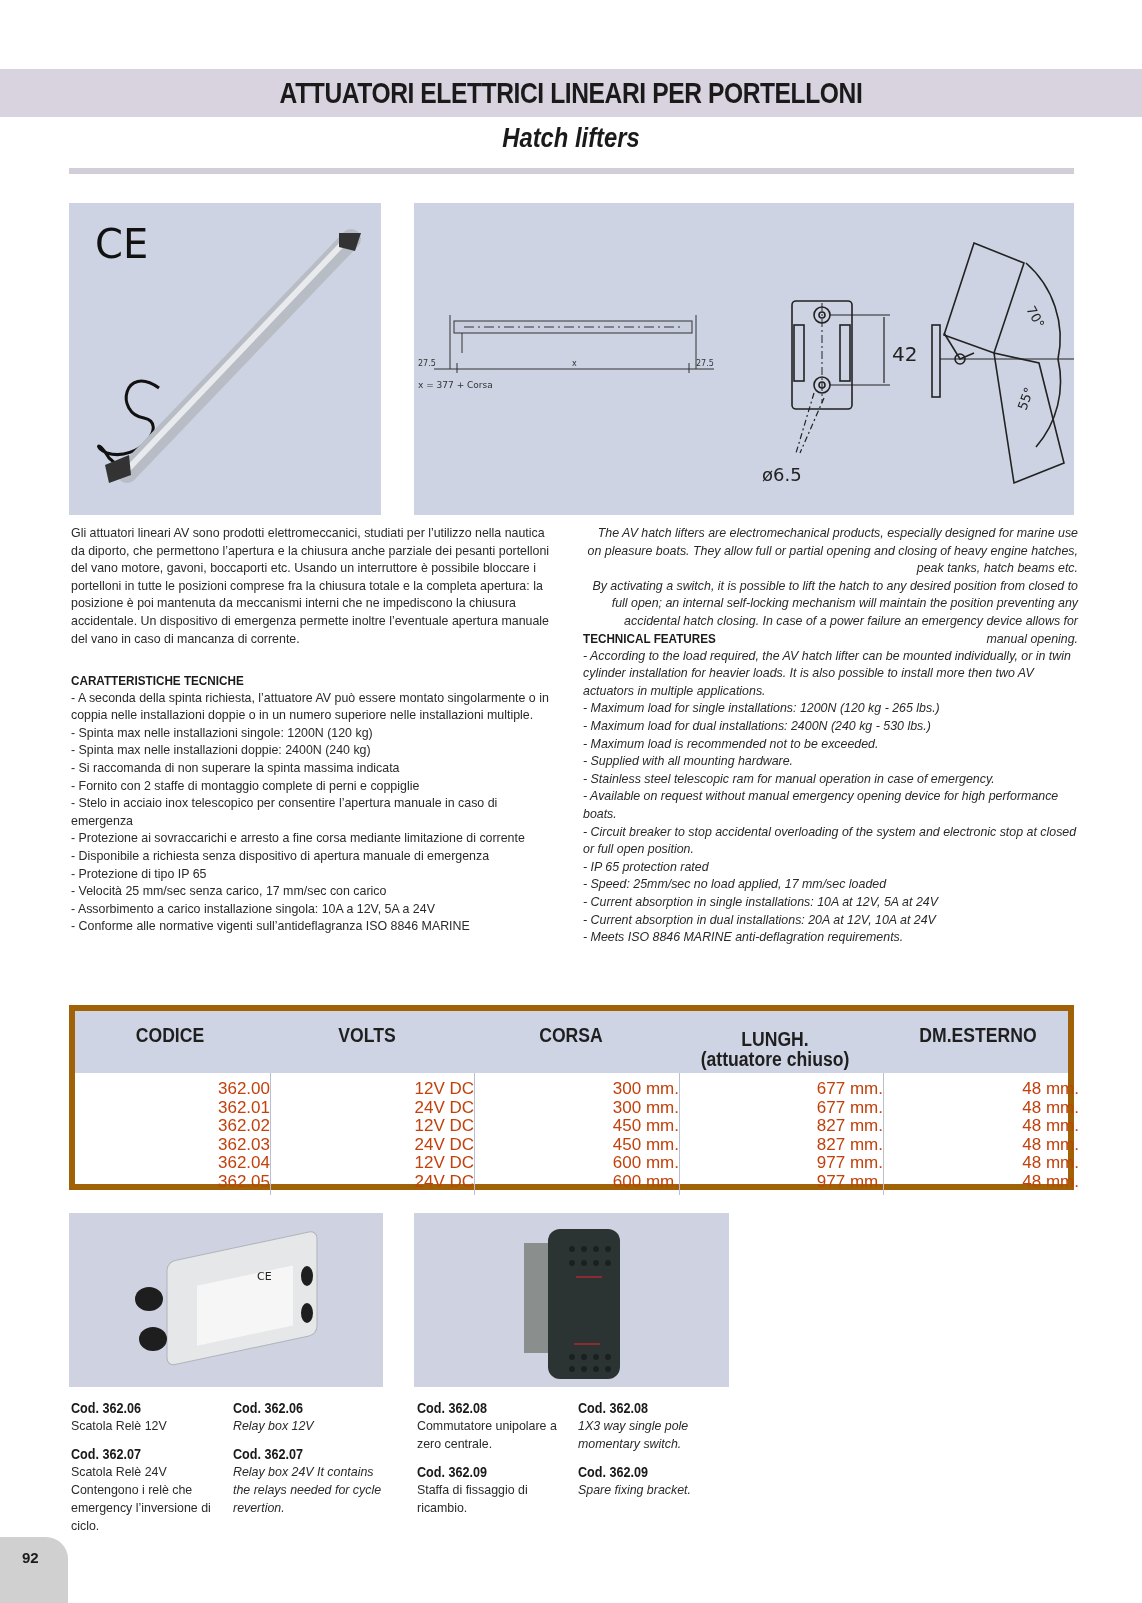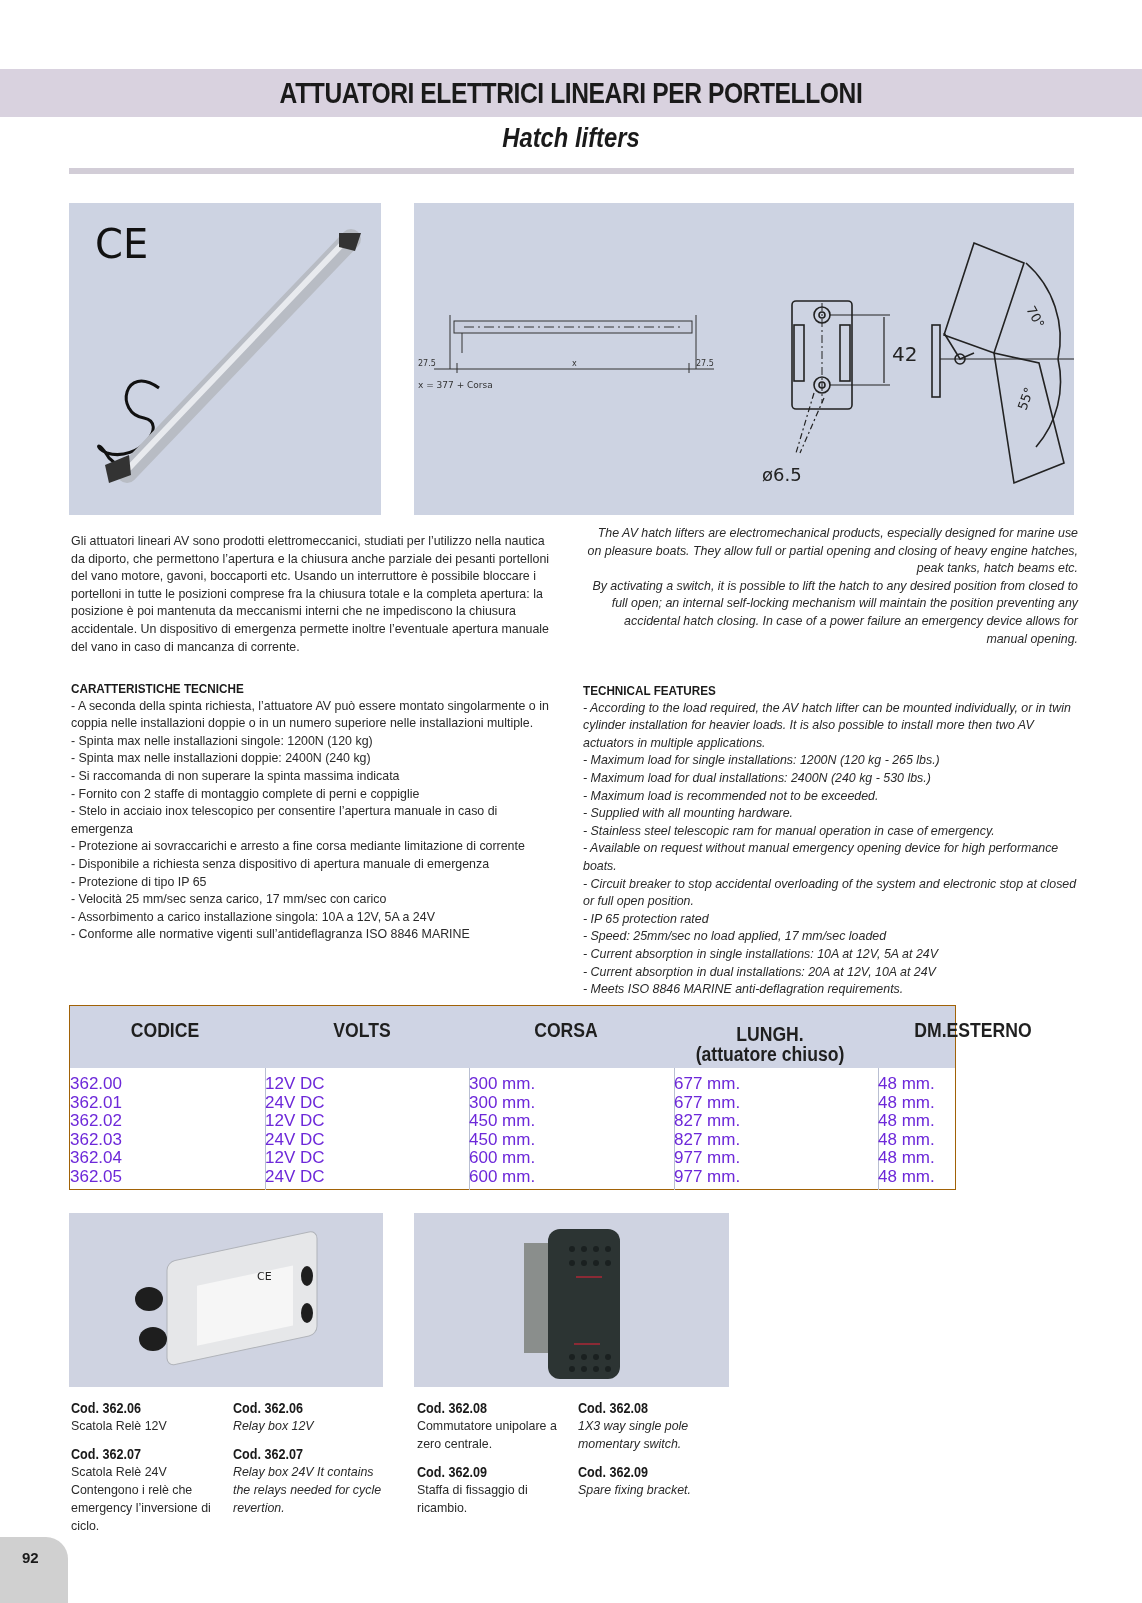--- a/index.html
+++ b/index.html
@@ -7,30 +7,30 @@
   .title-band { position:absolute; left:0; top:69px; width:1142px; height:48px; background:#d9d2df; }
   .title { position:absolute; left:0; top:70px; width:1142px; text-align:center; font-family:"Liberation Sans", sans-serif; font-weight:bold; font-size:30px; letter-spacing:-0.5px; color:#1a1a1a; transform:scaleX(0.82); transform-origin:center; line-height:46px; }
   .subtitle { position:absolute; left:0; top:120px; width:1142px; text-align:center; font-weight:bold; font-style:italic; font-size:28px; color:#1a1a1a; transform:scaleX(0.85); line-height:36px; }
   .title-rule { position:absolute; left:69px; top:168px; width:1005px; height:6px; background:#d2cdd7; }
 
   .photo-main { position:absolute; left:69px; top:203px; width:312px; height:312px; background:#cdd3e2; }
   .drawing { position:absolute; left:414px; top:203px; width:660px; height:312px; background:#cdd3e2; }
 
   .para { position:absolute; font-size:12.4px; line-height:17.6px; color:#2a2a2a; }
   .para.it { font-style:italic; }
-  .col-left { left:71px; width:485px;margin-top:8px; }
+  .col-left { left:71px; width:485px; }
   .col-right { left:583px; width:495px; }
   .sect-head { font-weight:bold; font-size:13px; color:#1a1a1a; transform:scaleX(0.9); transform-origin:left; display:block; }
   .para p { margin:0; }
 
-  .spec-table { position:absolute; left:69px; top:1005px; width:887px; height:185px; border:1px solid #a16207; box-sizing:border-box; }
+  .spec-table { position:absolute; left:69px; top:1005px; width:1005px; height:185px; border:6px solid #a16207; box-sizing:border-box; }
   .spec-head { position:absolute; left:0; top:0; width:100%; height:62px; background:#cfd4e4; }
   .th { position:absolute; top:14px; text-align:center; font-weight:bold; font-size:20px; line-height:20px; color:#1f1f1f; transform:scaleX(0.88); }
   .col-sep { position:absolute; top:62px; width:1px; height:122px; background:#b9bfd2; }
-  .td-col { position:absolute; top:69px; text-align:left; font-size:17px; line-height:18.5px; color:#6d28d9; }
+  .td-col { position:absolute; top:69px; text-align:right; font-size:17px; line-height:18.5px; color:#c2410c; }
 
   .photo-relay { position:absolute; left:69px; top:1213px; width:314px; height:174px; background:#cfd3e1; }
   .photo-switch { position:absolute; left:414px; top:1213px; width:315px; height:174px; background:#cfd3e1; }
 
   .acc { position:absolute; font-size:12.4px; line-height:18px; color:#2a2a2a; }
   .acc .code { font-weight:bold; font-size:14px; color:#1a1a1a; display:block; transform:scaleX(0.9); transform-origin:left; }
   .acc.it .desc { font-style:italic; }
   .acc .desc { display:block; }
 
   .page-tab { position:absolute; left:0; top:1537px; width:68px; height:66px; background:#d0d0d0; border-top-right-radius:22px; }
@@ -122,21 +122,21 @@
   <p>- Fornito con 2 staffe di montaggio complete di perni e coppiglie</p>
   <p>- Stelo in acciaio inox telescopico per consentire l’apertura manuale in caso di emergenza</p>
   <p>- Protezione ai sovraccarichi e arresto a fine corsa mediante limitazione di corrente</p>
   <p>- Disponibile a richiesta senza dispositivo di apertura manuale di emergenza</p>
   <p>- Protezione di tipo IP 65</p>
   <p>- Velocità 25 mm/sec senza carico, 17 mm/sec con carico</p>
   <p>- Assorbimento a carico installazione singola: 10A a 12V, 5A a 24V</p>
   <p>- Conforme alle normative vigenti sull’antideflagranza ISO 8846 MARINE</p>
 </div>
 
-<div class="para it col-right" style="top:682px;">
+<div class="para it col-right" style="top:630px;">
   <span class="sect-head" style="font-style:normal;">TECHNICAL FEATURES</span>
   <p>-  According to the load required, the AV hatch lifter can be mounted individually, or in twin cylinder installation for heavier loads. It is also possible to install more then two AV actuators in multiple applications.</p>
   <p>- Maximum load for single installations: 1200N (120 kg - 265 lbs.)</p>
   <p>- Maximum load for dual installations: 2400N (240 kg - 530 lbs.)</p>
   <p>- Maximum load is recommended not to be exceeded.</p>
   <p>- Supplied with all mounting hardware.</p>
   <p>- Stainless steel telescopic ram for manual operation in case of emergency.</p>
   <p>- Available on request without manual emergency opening device for high performance boats.</p>
   <p>- Circuit breaker to stop accidental overloading of the system and electronic stop at closed or full open position.</p>
   <p>- IP 65 protection rated</p>

